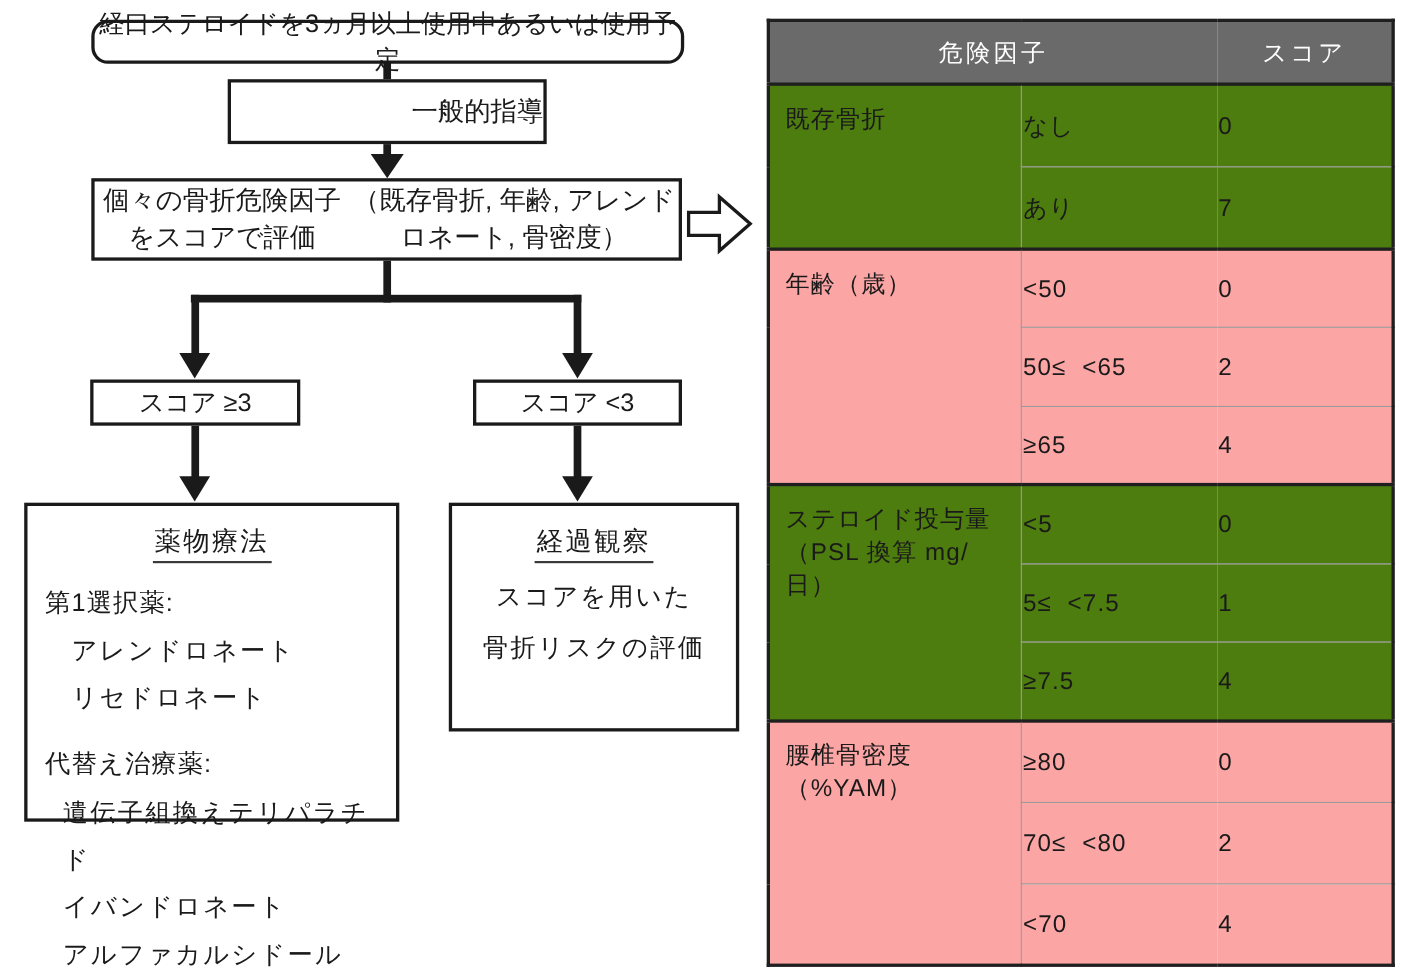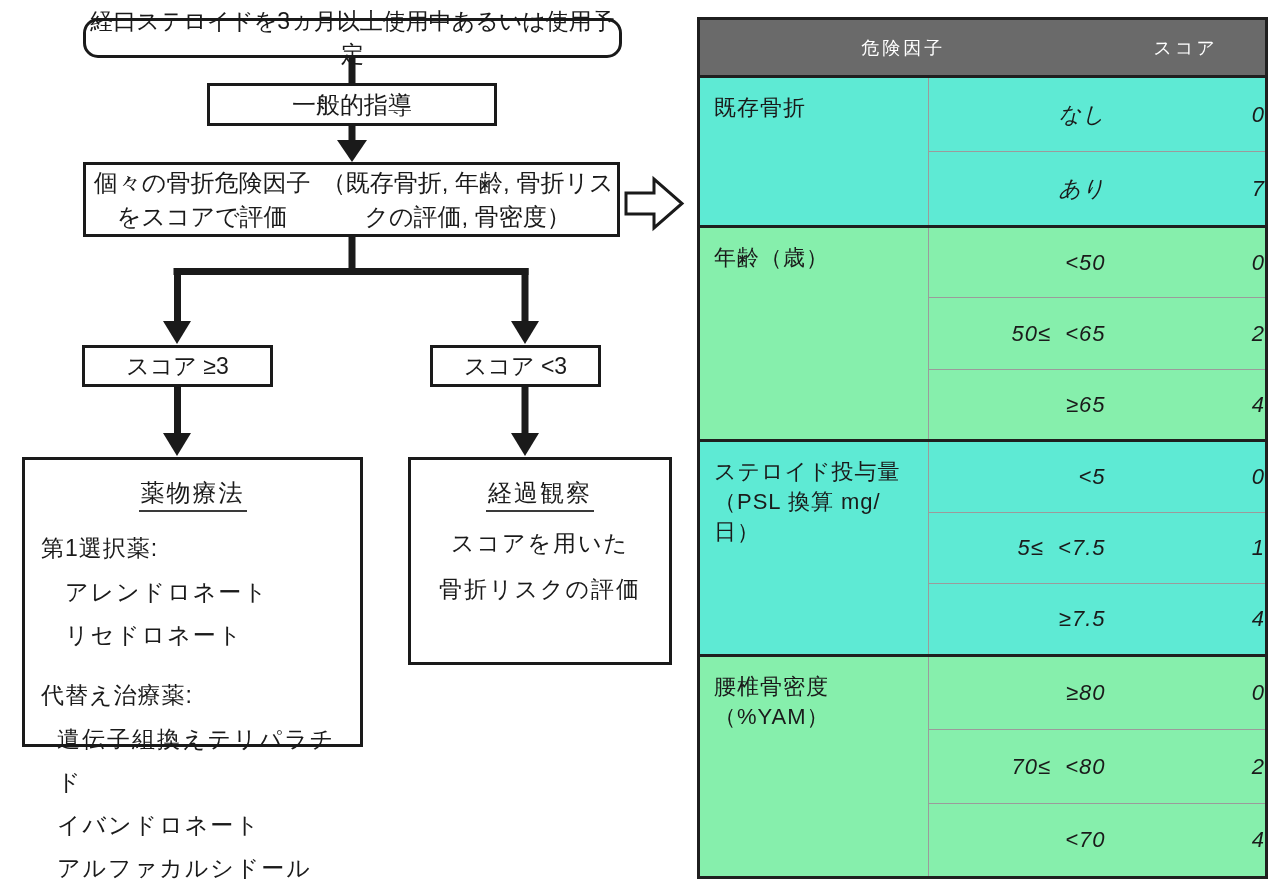--- a/index.html
+++ b/index.html
@@ -9,48 +9,48 @@
     color:#1a1a1a;
     -webkit-font-smoothing:antialiased;
   }
   
   .fbox{
     position:absolute;box-sizing:border-box;background:#fff;
     border:3px solid #1a1a1a;display:flex;align-items:center;justify-content:center;
     text-align:center;font-size:23px;font-weight:500;line-height:33px;
   }
   #box-start{left:83px;top:18px;width:539px;height:40px;font-size:23px;border-radius:15px;}
-  #box-guidance{left:207px;top:83px;width:290px;height:43px;font-size:24px;}
+  #box-guidance{left:207px;top:72px;width:290px;height:59px;font-size:24px;justify-content:flex-end;}
   #box-assess{left:83px;top:162px;width:537px;height:75px;flex-direction:row;font-size:24px;line-height:34px;}
   #box-branch-high{left:82px;top:345px;width:191px;height:42px;}
-  #box-branch-low{left:430px;top:345px;width:171px;height:42px;}
+  #box-branch-low{left:430px;top:345px;width:190px;height:42px;}
   #box-drug{left:22px;top:457px;width:341px;height:290px;display:block;text-align:left;padding:16px 0 0 0;}
   #box-observe{left:408px;top:457px;width:264px;height:208px;display:block;text-align:center;padding:16px 0 0 0;}
   .box-title{display:block;text-align:center;margin-bottom:10px;}
   .box-title span{border-bottom:2px solid #3a3a3a;padding:0 2px 4px 2px;letter-spacing:2px;font-size:24px;}
   .drug-label{margin:22px 0 6px 16px;letter-spacing:1px;}
   .drug-item{margin-left:40px;line-height:43px;letter-spacing:2px;}
   .drug-item.alt{margin-left:32px;}
   .obs-line{line-height:46px;letter-spacing:2px;}
   
   #score-table{
     position:absolute;left:697px;top:17px;width:568px;
     border-collapse:collapse;table-layout:fixed;
     font-size:22px;
   }
   #score-table,#score-table th,#score-table td{box-sizing:border-box;}
   #score-table{border:3px solid #1f1f1f;}
   #score-table th{
     background:#6a6a6a;color:#ffffff;font-weight:normal;
-    height:58px;letter-spacing:3px;font-size:18px;
-  }
-  #score-table td{background:#5eead4;}
-  #score-table tr.shaded td{background:#86efac;}
+    height:58px;letter-spacing:3px;font-size:22px;
+  }
+  #score-table td{background:#4d7c0f;}
+  #score-table tr.shaded td{background:#fca5a5;}
   #score-table tr.group-start td{border-top:3px solid #1f1f1f;}
-  #score-table td.cell-cond,#score-table td.cell-score{text-align:right;vertical-align:middle;font-style:italic;}
+  #score-table td.cell-cond,#score-table td.cell-score{text-align:left;vertical-align:middle;}
   #score-table td.cell-cond{white-space:pre;letter-spacing:1px;}
   #score-table tr.row-inner td{border-top:1.5px solid #9b9b9b;}
   #score-table td.cell-factor{
     vertical-align:top;text-align:left;padding:15px 8px 0 14px;
     border-right:1.5px solid #9b9b9b;line-height:30px;letter-spacing:1px;
   }
   .r75{height:75px;} .r71{height:71px;} .r72{height:72px;} .r74{height:74px;}
 </style>
 </head>
 <body>
@@ -79,21 +79,21 @@
   <div class="fbox" id="box-start">
     <span>経口ステロイドを3ヵ月以上使用中あるいは使用予定</span>
   </div>
 
   <div class="fbox" id="box-guidance">
     <span>一般的指導</span>
   </div>
 
   <div class="fbox" id="box-assess">
     <span>個々の骨折危険因子をスコアで評価</span>
-    <span>（既存骨折, 年齢, 骨折リスクの評価, 骨密度）</span>
+    <span>（既存骨折, 年齢, アレンドロネート, 骨密度）</span>
   </div>
 
   <div class="fbox" id="box-branch-high">
     <span>スコア ≥3</span>
   </div>
 
   <div class="fbox" id="box-branch-low">
     <span>スコア &lt;3</span>
   </div>
 

